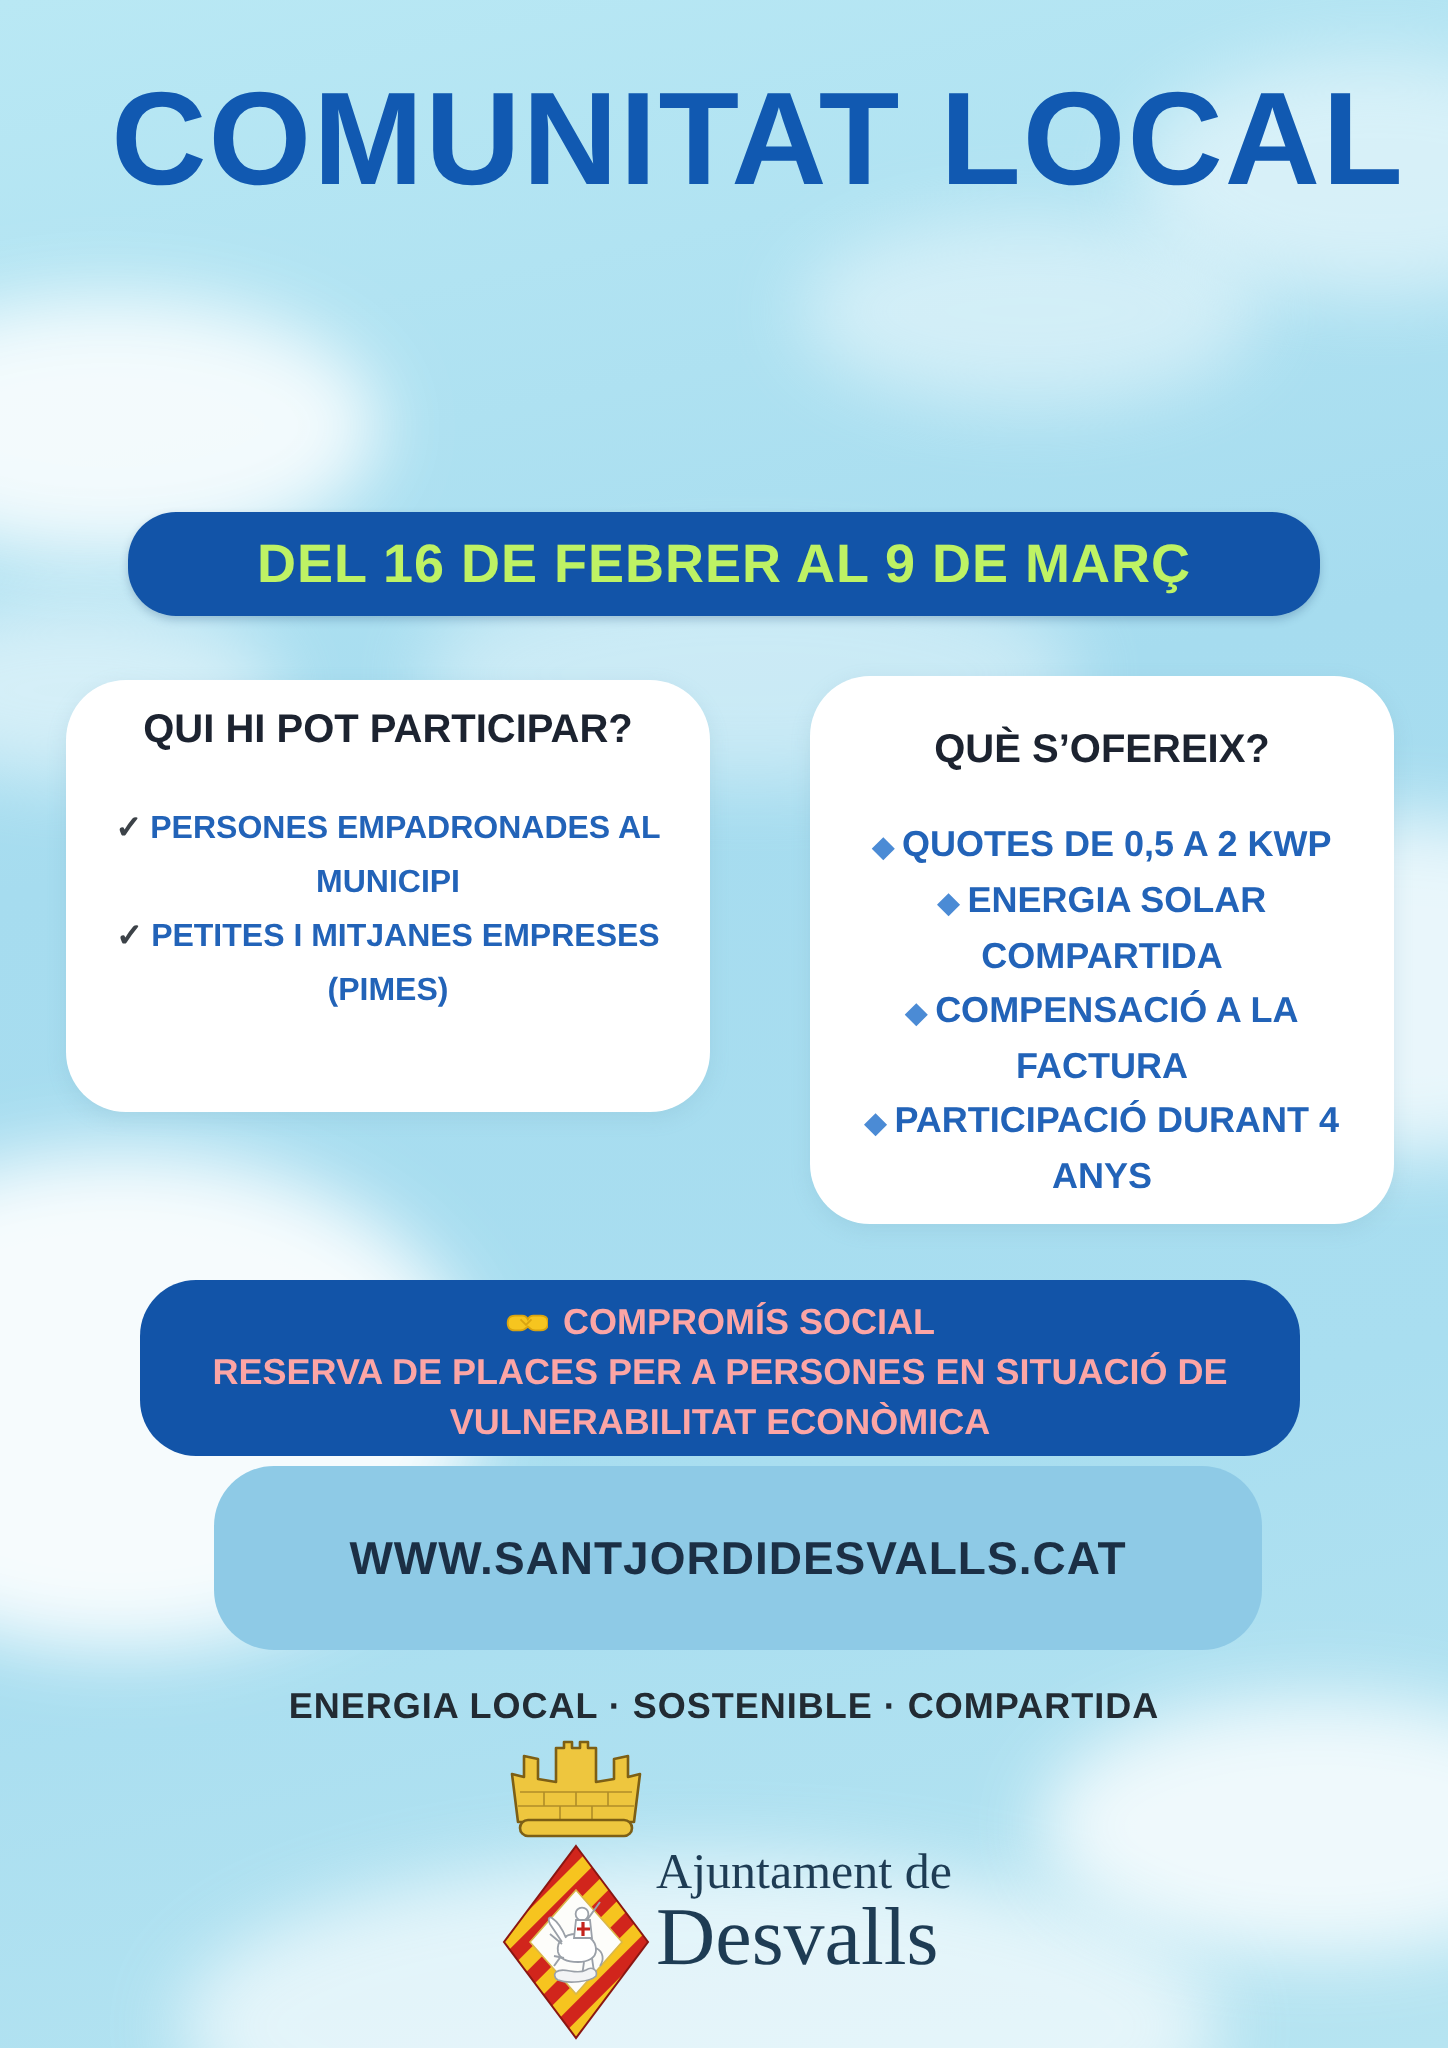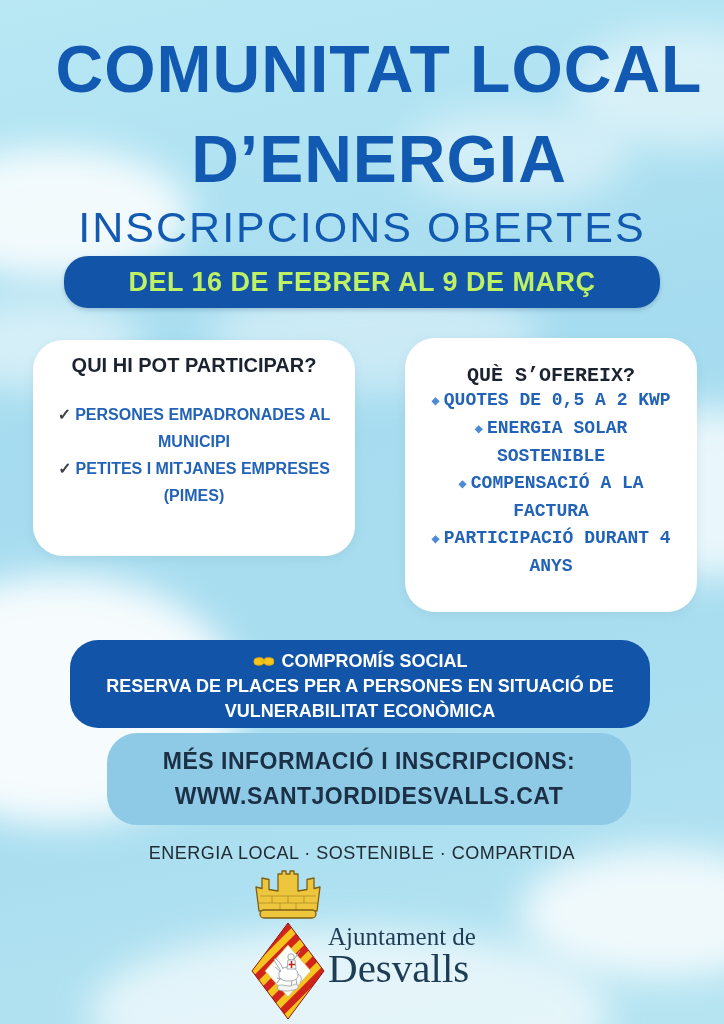--- a/index.html
+++ b/index.html
@@ -43,52 +43,52 @@
     display:flex; align-items:center; justify-content:center;
     color:#bef264; font-weight:700; font-size:27px; letter-spacing:.5px;
     box-shadow:0 2px 4px rgba(30,70,120,.25);
   }
 
   .card {
     position:absolute; background:#ffffff; border-radius:30px;
     box-shadow:0 3px 10px rgba(110,160,185,.18);
   }
   .card.participants { left:33px;  top:340px; width:322px; height:216px; padding:14px 20px 0; }
-  .card.offer        { left:405px; top:338px; width:292px; height:274px; padding:26px 16px 0;font-family:Liberation Mono, monospace; }
+  .card.offer        { left:405px; top:338px; width:292px; height:274px; padding:26px 16px 0; }
 
   .card h2 {
     text-align:center; color:#1c2330; font-size:20px; font-weight:800; letter-spacing:0;
   }
   .card .list { text-align:center; font-weight:700; color:#2263b8; }
   .card.participants .list { margin-top:24px; font-size:16px; line-height:27px; }
-  .card.offer        .list { font-size:18px; line-height:27px; }
+  .card.offer        .list { margin-top:22px; font-size:18px; line-height:27px; }
 
   .marker.check   { color:#3c4248; margin-right:4px; }
   .marker.diamond { color:#4b8bd5; font-size:.78em; margin-right:4px; }
 
   .social-banner {
     position:absolute; left:70px; top:640px; width:580px; height:88px;
-    background:#1254a8; border-radius:28px; color:#ffffff;
+    background:#1254a8; border-radius:28px; color:#fca5a5;
     display:flex; flex-direction:column; align-items:center; justify-content:center;
     font-weight:700; font-size:18px; line-height:25px; text-align:center;
     padding:4px 18px 0;
   }
   .social-line1 { display:flex; align-items:center; gap:7px; }
 
   .info-banner {
     position:absolute; left:107px; top:733px; width:524px; height:92px;
     background:#8ecae6; border-radius:30px;
     display:flex; flex-direction:column; align-items:center; justify-content:center;
     color:#1b2f45; font-weight:800; font-size:23px; line-height:35px; letter-spacing:.5px;
     text-align:center;
   }
 
   .tagline {
     position:absolute; top:843px; left:0; right:0; text-align:center;
-    color:#222b33; font-weight:400; font-size:18px; letter-spacing:.5px;
+    color:#222b33; font-weight:700; font-size:18px; letter-spacing:.5px;
   }
 
   .footer-logo {
     position:absolute; top:868px; left:0; right:0;
     display:flex; justify-content:center; align-items:flex-start; 
   }
   .logo-text { margin-top:56px; color:#1e3c54; font-family:"Liberation Serif", serif; }
   .org-prefix { font-size:25px; line-height:26px; }
   .org-name   { font-size:41px; line-height:37px; }
 </style>
@@ -101,58 +101,55 @@
   <div class="cloud c2"></div>
   <div class="cloud c3"></div>
   <div class="cloud c4"></div>
   <div class="cloud c5"></div>
   <div class="cloud c6"></div>
   <div class="cloud c7"></div>
   <div class="cloud c8"></div>
   <div class="cloud c9"></div>
 
   <div class="title l1">COMUNITAT LOCAL</div>
-  <div class="title l2">D’ENERGIA</div>
-  <div class="subtitle">INSCRIPCIONS OBERTES</div>
 
   <div class="date-pill">
     <span>DEL 16 DE FEBRER AL 9 DE MARÇ</span>
   </div>
 
   <div class="card participants">
     <h2>QUI HI POT PARTICIPAR?</h2>
     <div class="list">
       <div><span class="marker check">✓</span><span>PERSONES EMPADRONADES AL MUNICIPI</span></div>
       <div><span class="marker check">✓</span><span>PETITES I MITJANES EMPRESES (PIMES)</span></div>
     </div>
   </div>
 
   <div class="card offer">
     <h2>QUÈ S’OFEREIX?</h2>
     <div class="list">
       <div><span class="marker diamond">◆</span><span>QUOTES DE 0,5 A 2 KWP</span></div>
-      <div><span class="marker diamond">◆</span><span>ENERGIA SOLAR SOSTENIBLE</span></div>
+      <div><span class="marker diamond">◆</span><span>ENERGIA SOLAR COMPARTIDA</span></div>
       <div><span class="marker diamond">◆</span><span>COMPENSACIÓ A LA FACTURA</span></div>
       <div><span class="marker diamond">◆</span><span>PARTICIPACIÓ DURANT 4 ANYS</span></div>
     </div>
   </div>
 
   <div class="social-banner">
     <div class="social-line1">
       <svg width="22" height="15" viewBox="0 0 24 16" aria-hidden="true">
         <path d="M2 8 q0-4 4-4 l4 0 q2 0 3 2 q1-2 3-2 l4 0 q4 0 4 4 q0 4-4 4 l-3 0 q-2 0-4-2 q-2 2-4 2 l-3 0 q-4 0-4-4 z" fill="#f6c51f" stroke="#d9a410" stroke-width="1"></path>
         <path d="M9 6 l3 3 l3-3" fill="none" stroke="#d9a410" stroke-width="1"></path>
       </svg>
       <span>COMPROMÍS SOCIAL</span>
     </div>
     <div>RESERVA DE PLACES PER A PERSONES EN SITUACIÓ DE VULNERABILITAT ECONÒMICA</div>
   </div>
 
   <div class="info-banner">
-    <div>MÉS INFORMACIÓ I INSCRIPCIONS:</div>
     <div>WWW.SANTJORDIDESVALLS.CAT</div>
   </div>
 
   <div class="tagline">ENERGIA LOCAL · SOSTENIBLE · COMPARTIDA</div>
 
   <div class="footer-logo">
     <svg width="80" height="152" viewBox="0 0 80 152" aria-hidden="true">
       <g>
         <path d="M11 43 L8 19 L14 20.5 L14 10 L21 11.5 L21 21.5 L30 23 L30 6 L34 6 L34 3 L38 3 L38 6 L42 6 L42 3 L46 3 L46 6 L50 6 L50 23 L59 21.5 L59 11.5 L66 10 L66 20.5 L72 19 L69 43 Z" fill="#eec63e" stroke="#7d5f15" stroke-width="1.3" stroke-linejoin="round"></path>
         <path d="M12 28 L68 28 M11 35 L69 35 M24 28 L24 35 M40 28 L40 35 M56 28 L56 35 M32 35 L32 42 M48 35 L48 42" fill="none" stroke="#7d5f15" stroke-width=".8" opacity=".55"></path>

